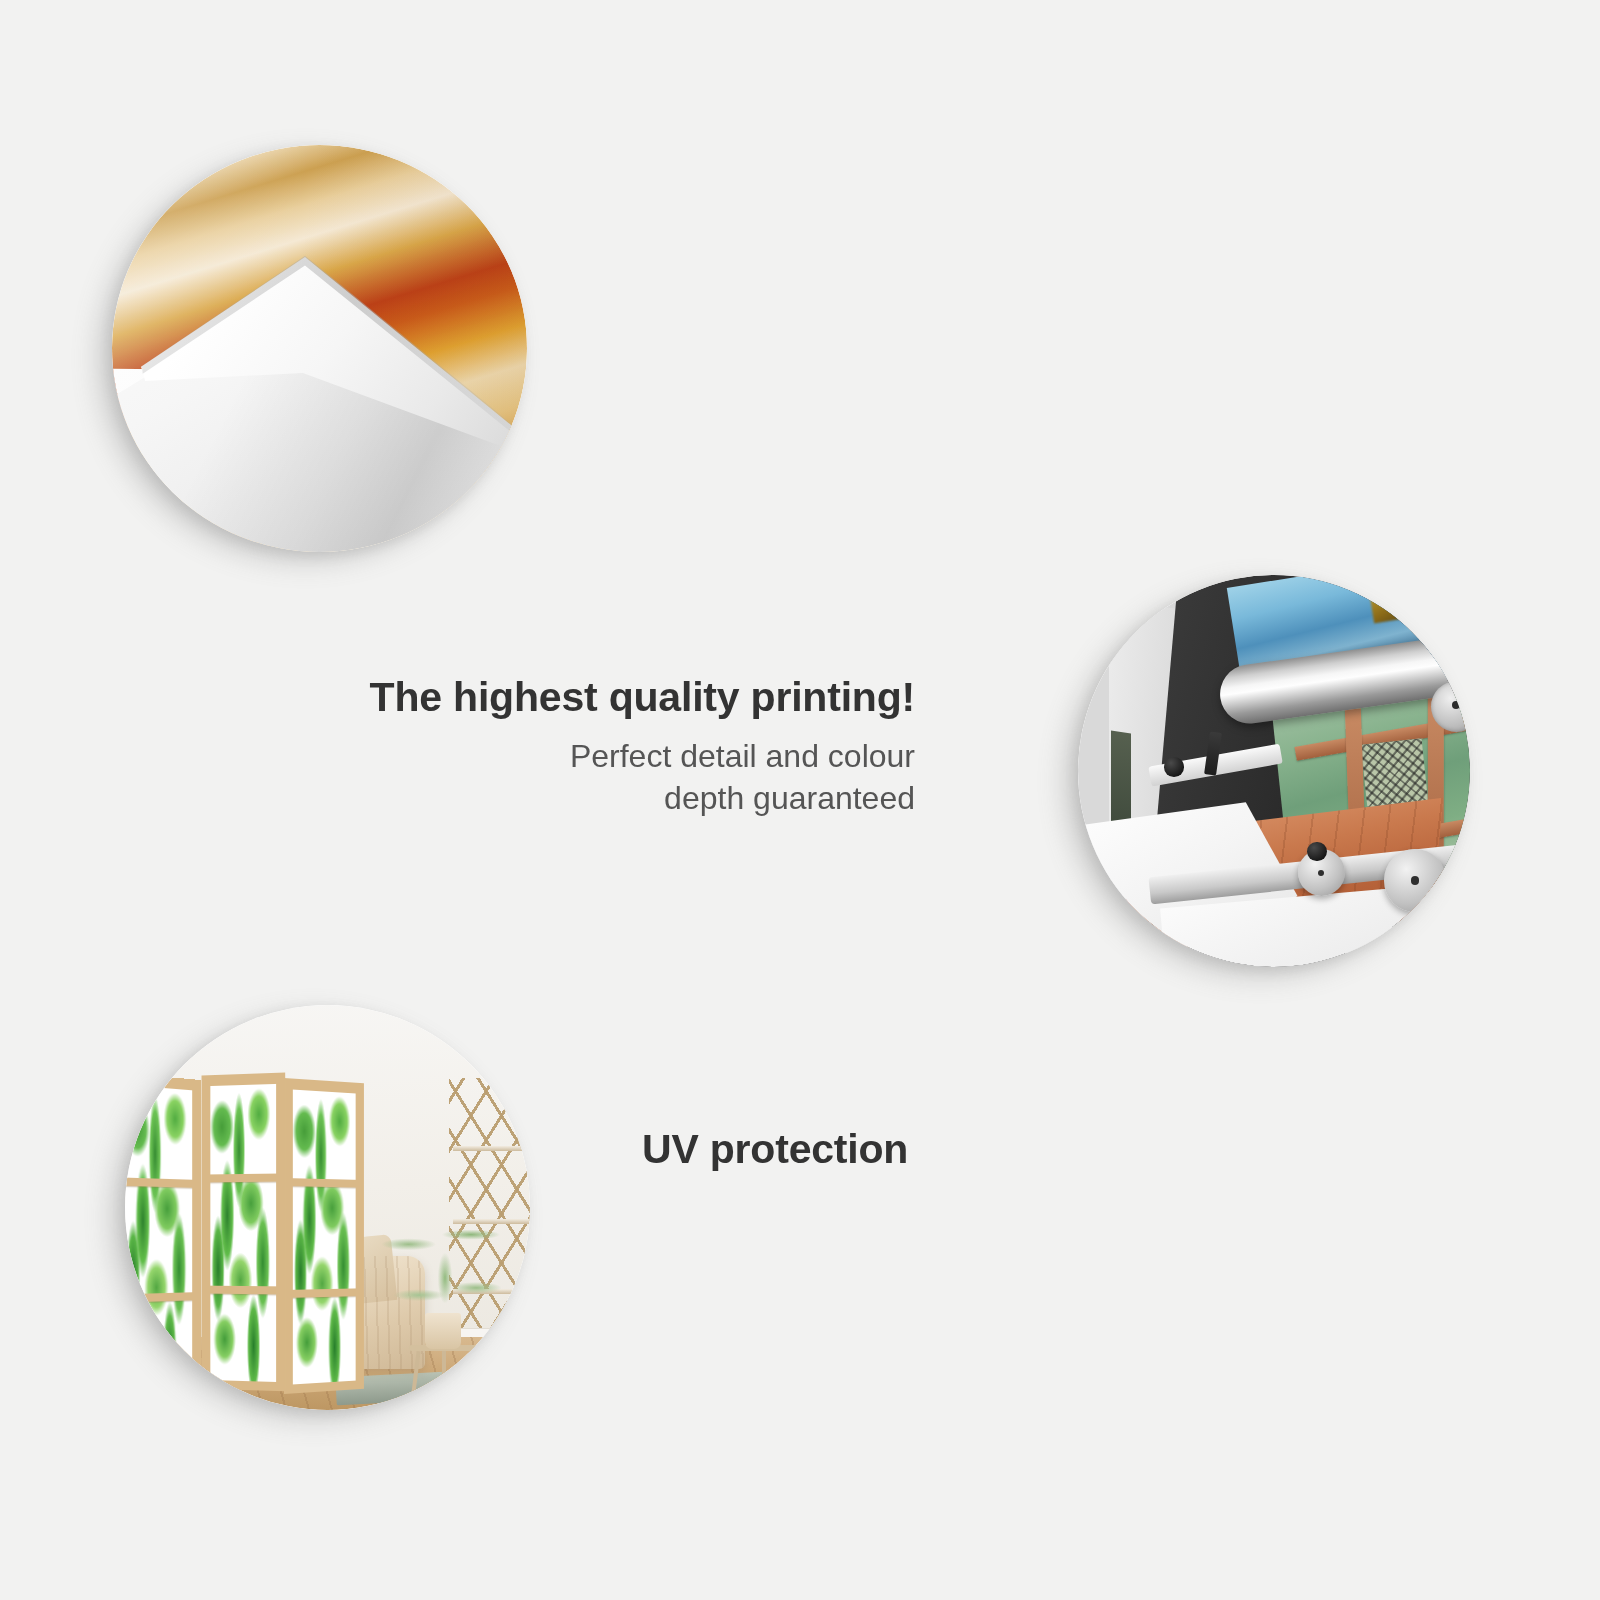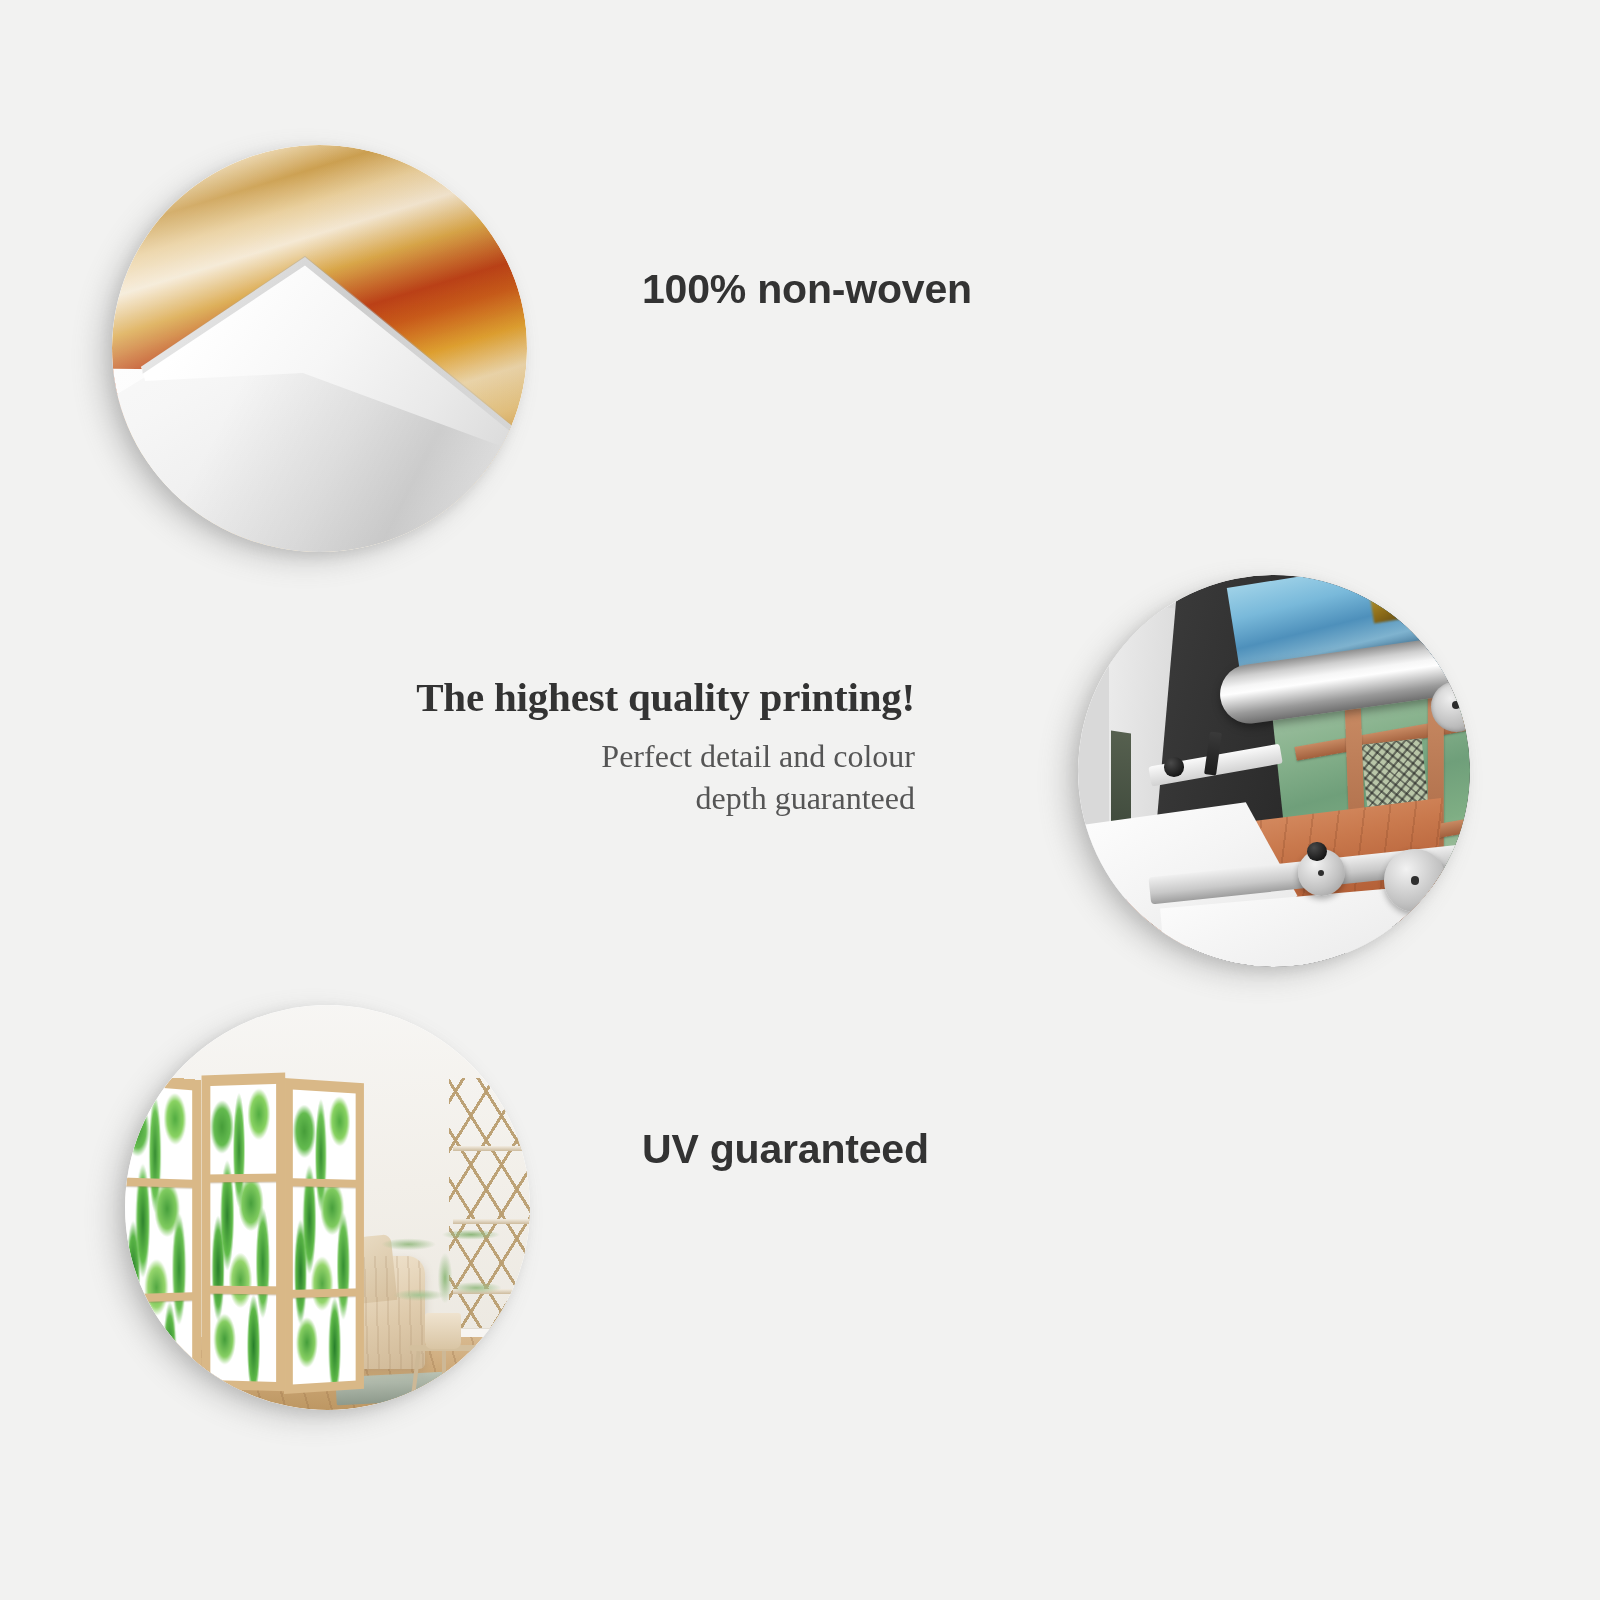--- a/index.html
+++ b/index.html
@@ -365,21 +365,21 @@
   .t-body {
     font-size: 32px;
     font-weight: normal;
     color: #555555;
     line-height: 1.32;
     margin: 0;
     white-space: pre-line;
   }
 
   #text-nonwoven { left: 642px; top: 268px; width: 700px; text-align: left; }
-  #text-printing { left: 235px; top: 676px; width: 680px; text-align: right; font-family: Liberation Serif, serif; }
+  #text-printing { left: 235px; top: 676px; width: 680px; text-align: right; }
   #text-uv       { left: 642px; top: 1128px; width: 640px; text-align: left; }
   #text-printing .t-head { margin-bottom: 16px; }
   #text-uv .t-head { margin-bottom: 18px; }
 </style>
 </head>
 <body>
 
 <div class="canvas">
 
   <div class="photo-circle" id="circle-nonwoven">
@@ -387,21 +387,20 @@
       <div class="wp-stripes"></div>
       <div class="wp-peel"></div>
       <div class="wp-flap2"></div>
       <div class="wp-fold-shade"></div>
       <div class="wp-flap"></div>
       <div class="wp-edge-line"></div>
     </div>
   </div>
 
   <div class="text-block" id="text-nonwoven">
-    <h2 class="t-head">100% non-woven</h2>
   </div>
 
   <div class="photo-circle" id="circle-printing">
     <div class="inner">
       <div class="press-bg"></div>
       <div class="press-left-panel"></div>
       <div class="press-green-sliver"></div>
       <div class="press-dark-housing"></div>
 
       <div class="press-print-top"></div>
@@ -488,16 +487,16 @@
         <div class="panel p3">
           <div class="leafpat"></div>
           <div class="crossbar c1"></div>
           <div class="crossbar c2"></div>
         </div>
       </div>
     </div>
   </div>
 
   <div class="text-block" id="text-uv">
-    <h2 class="t-head">UV guaranteed</h2>
+    <h2 class="t-head">UV protection</h2>
   </div>
 
 </div>
 
 </body></html>

